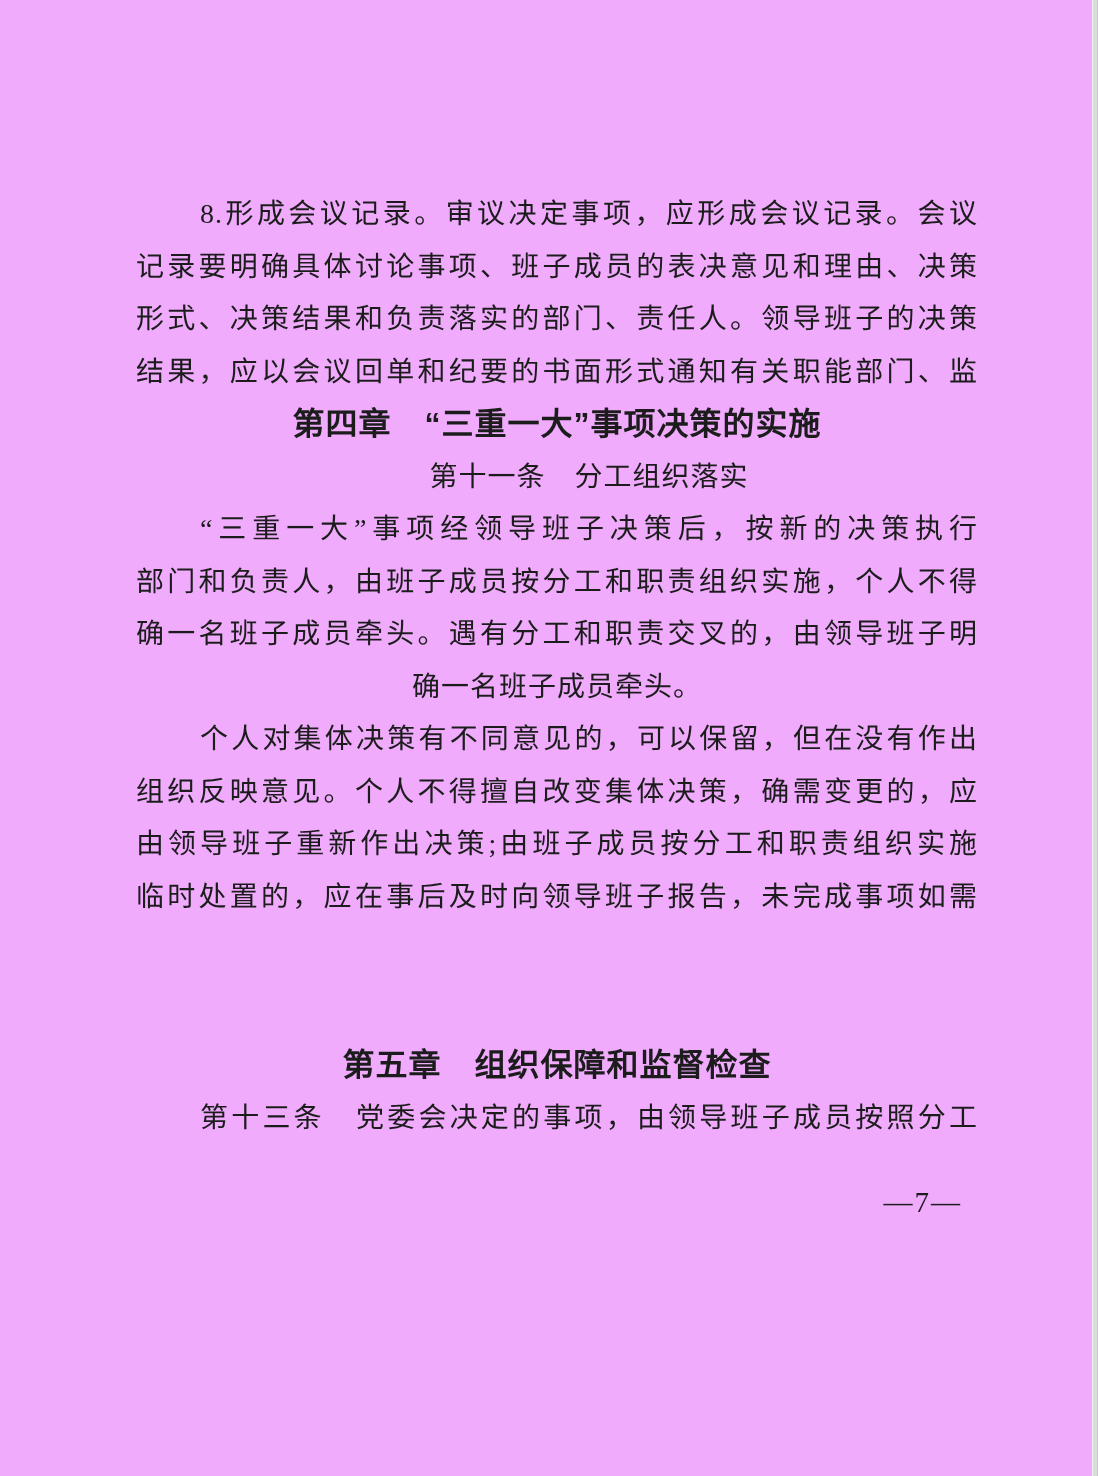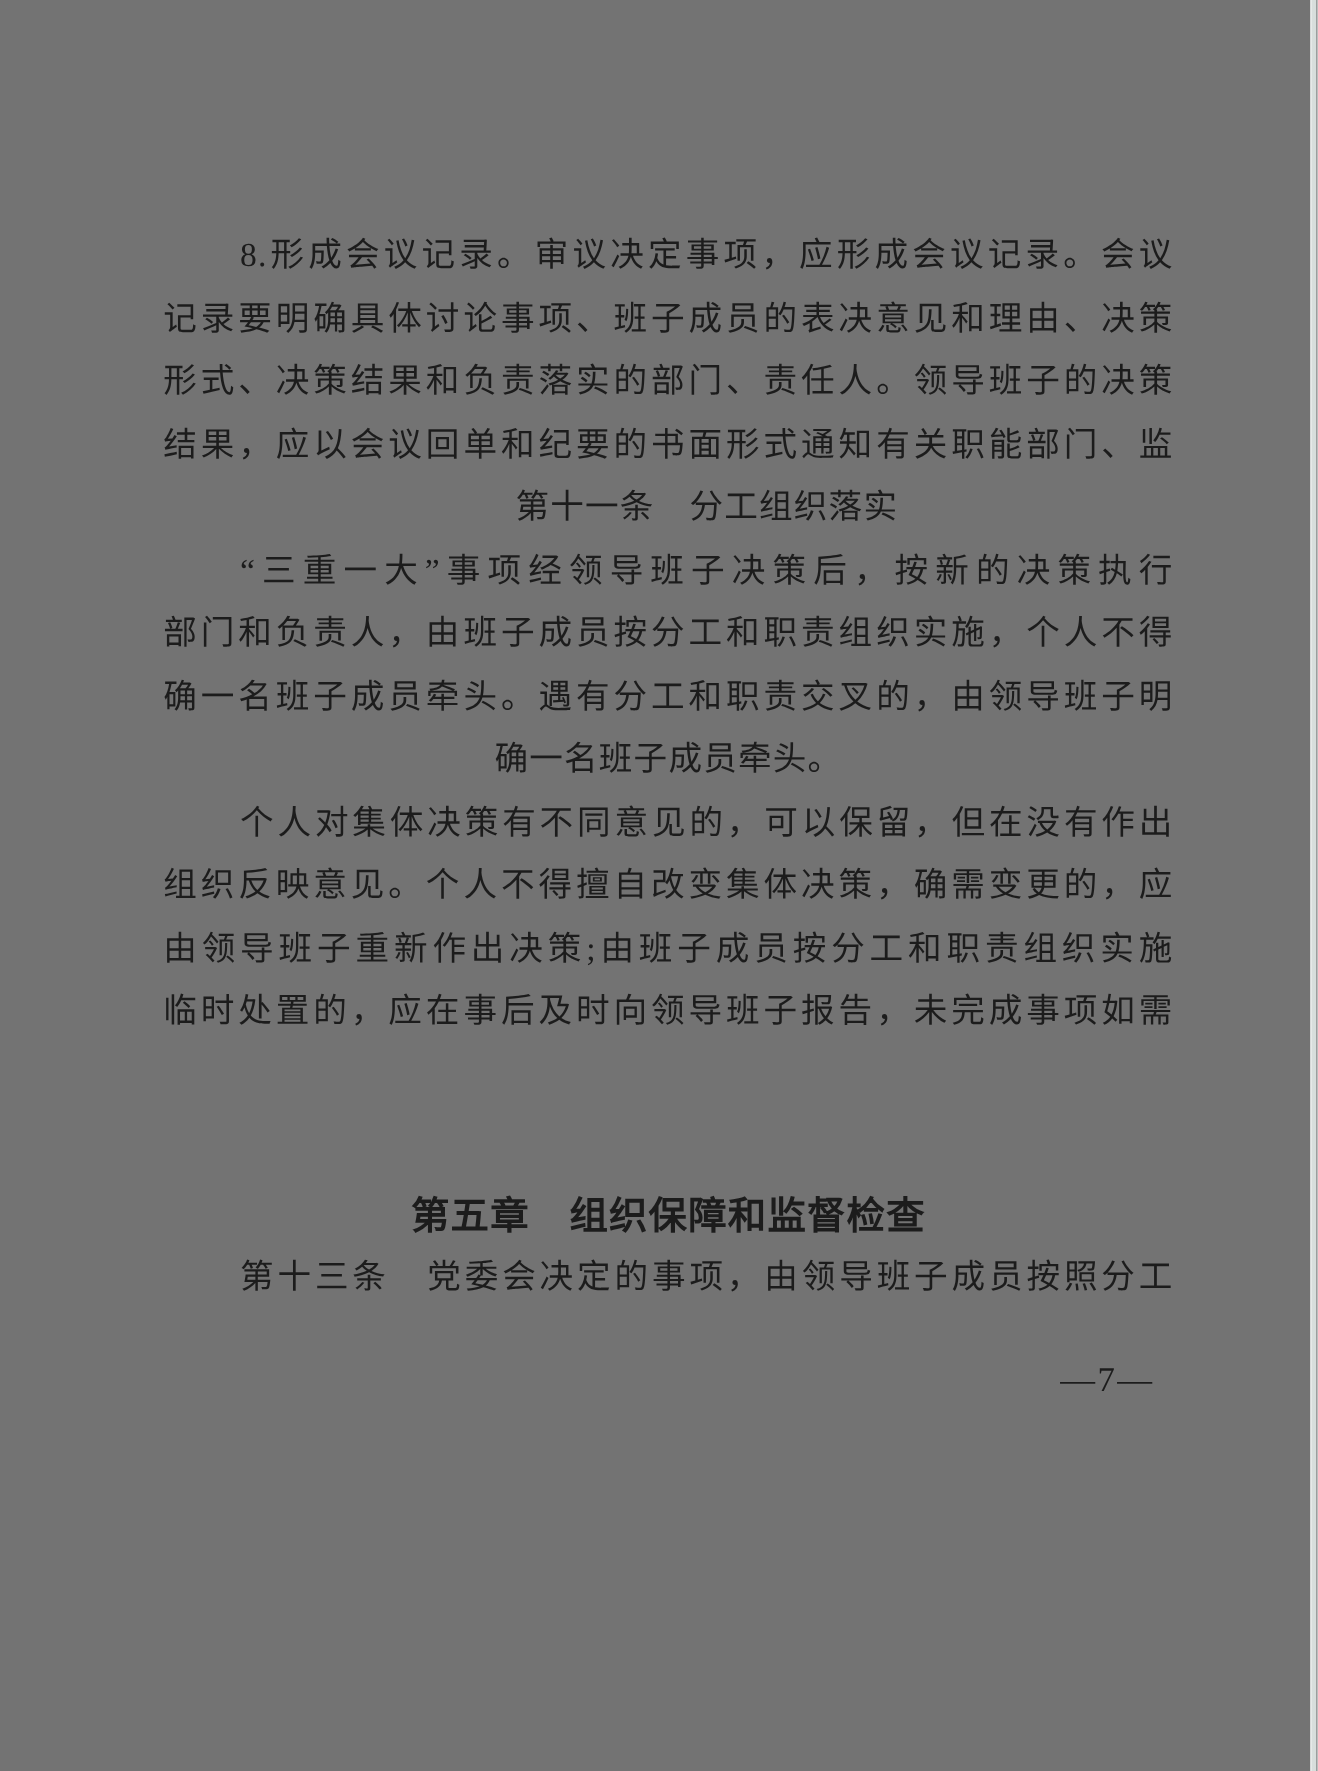--- a/index.html
+++ b/index.html
@@ -4,21 +4,21 @@
 <style>
   html, body {
     margin: 0;
     padding: 0;
     background: #ffffff;
   }
   .page {
     position: relative;
     width: 1098px;
     height: 1476px;
-    background: #737373;
+    background: #f0abfc;
     overflow: hidden;
     color: #1c1c1c;
   }
   
   .scan-edge {
     position: absolute;
     top: 0;
     right: 1px;
     width: 4px;
     height: 100%;
@@ -82,20 +82,21 @@
 
 <div class="page">
 
   <div class="content">
 
     <div class="ln fill ind">8.形成会议记录。审议决定事项，应形成会议记录。会议</div>
     <div class="ln fill">记录要明确具体讨论事项、班子成员的表决意见和理由、决策</div>
     <div class="ln fill">形式、决策结果和负责落实的部门、责任人。领导班子的决策</div>
     <div class="ln fill">结果，应以会议回单和纪要的书面形式通知有关职能部门、监</div>
 
+    <div class="ln chapter">第四章　“三重一大”事项决策的实施</div>
 
     <div class="ln plain ind">第十一条　分工组织落实</div>
 
     <div class="ln fill ind">“三重一大”事项经领导班子决策后，按新的决策执行</div>
     <div class="ln fill">部门和负责人，由班子成员按分工和职责组织实施，个人不得</div>
     <div class="ln fill">确一名班子成员牵头。遇有分工和职责交叉的，由领导班子明</div>
     <div class="ln plain">确一名班子成员牵头。</div>
 
 
     <div class="ln fill ind">个人对集体决策有不同意见的，可以保留，但在没有作出</div>

